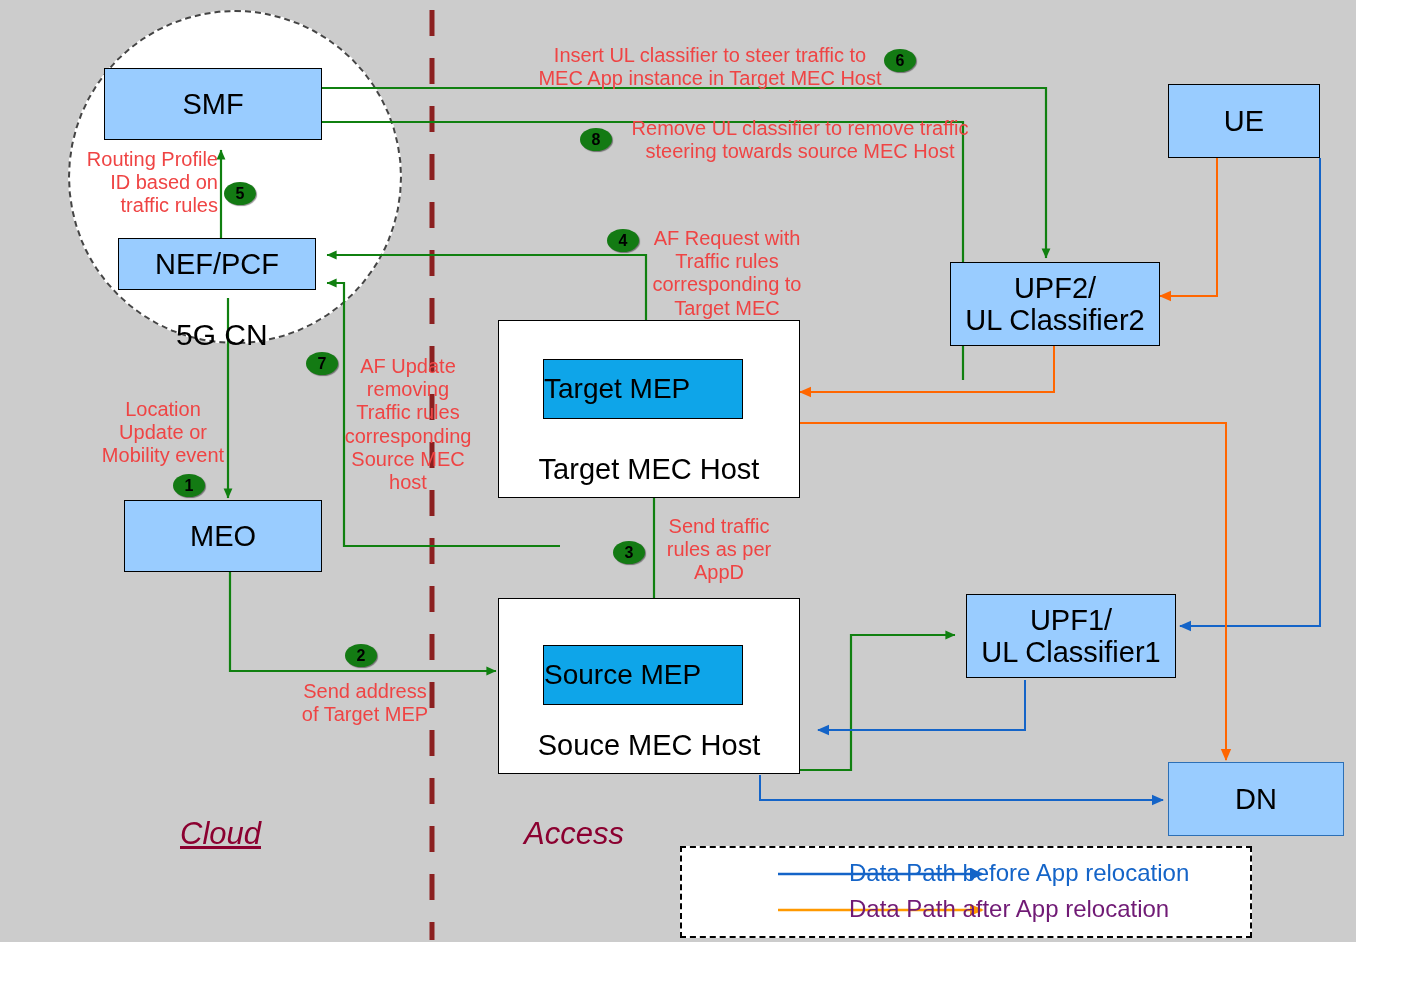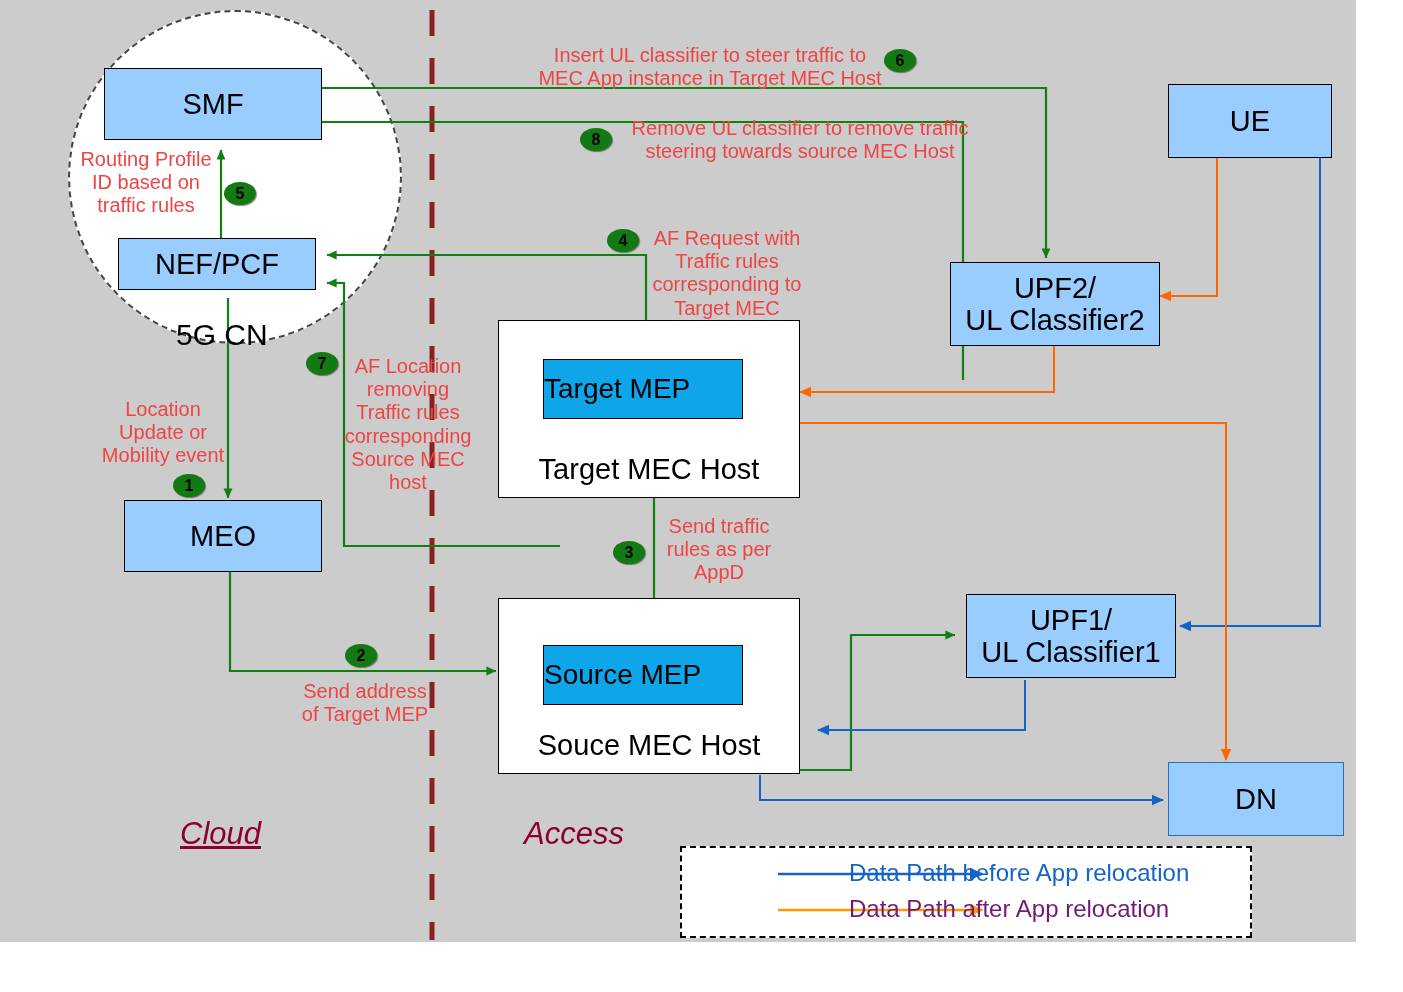--- a/index.html
+++ b/index.html
@@ -97,21 +97,21 @@
   </div>
 
   <div class="cn-label" style="left:176px;top:318px;">
     <span>5G CN</span>
   </div>
 
   <div class="node nbox" style="left:124px;top:500px;width:198px;height:72px;">
     <span>MEO</span>
   </div>
 
-  <div class="node nbox" style="left:1168px;top:84px;width:164px;height:74px;">
+  <div class="node nbox" style="left:1168px;top:84px;width:152px;height:74px;">
     <span>UE</span>
   </div>
 
   <div class="node nbox" style="left:950px;top:262px;width:210px;height:84px;flex-direction:column;">
     <span>UPF2/</span>
     <span>UL Classifier2</span>
   </div>
 
   <div class="node nbox" style="left:966px;top:594px;width:210px;height:84px;flex-direction:column;">
     <span>UPF1/</span>
@@ -139,35 +139,35 @@
   <div class="lbl" style="left:510px;top:44px;width:400px;">
     <div>Insert UL classifier to steer traffic to</div>
     <div>MEC App instance in Target MEC Host</div>
   </div>
 
   <div class="lbl" style="left:600px;top:117px;width:400px;">
     <div>Remove UL classifier to remove traffic</div>
     <div>steering towards source MEC Host</div>
   </div>
 
-  <div class="lbl left" style="left:66px;top:148px;width:160px;text-align:center;">
+  <div class="lbl left" style="left:58px;top:148px;width:160px;text-align:right;">
     <div>Routing Profile</div>
     <div>ID based on</div>
     <div>traffic rules</div>
   </div>
 
   <div class="lbl" style="left:638px;top:227px;width:178px;">
     <div>AF Request with</div>
     <div>Traffic rules</div>
     <div>corresponding to</div>
     <div>Target MEC</div>
   </div>
 
   <div class="lbl" style="left:338px;top:355px;width:140px;">
-    <div>AF Location</div>
+    <div>AF Update</div>
     <div>removing</div>
     <div>Traffic rules</div>
     <div>corresponding</div>
     <div>Source MEC</div>
     <div>host</div>
   </div>
 
   <div class="lbl" style="left:80px;top:398px;width:166px;">
     <div>Location</div>
     <div>Update or</div>

